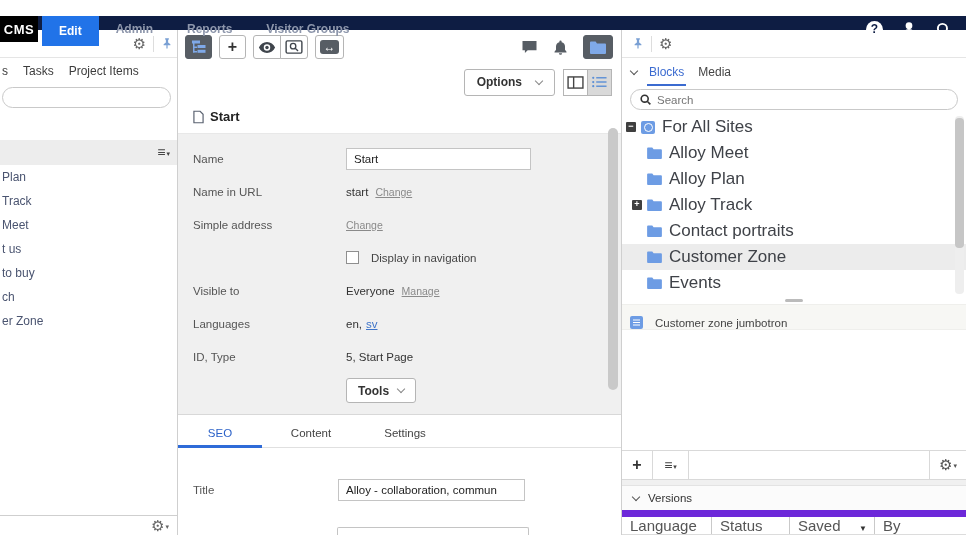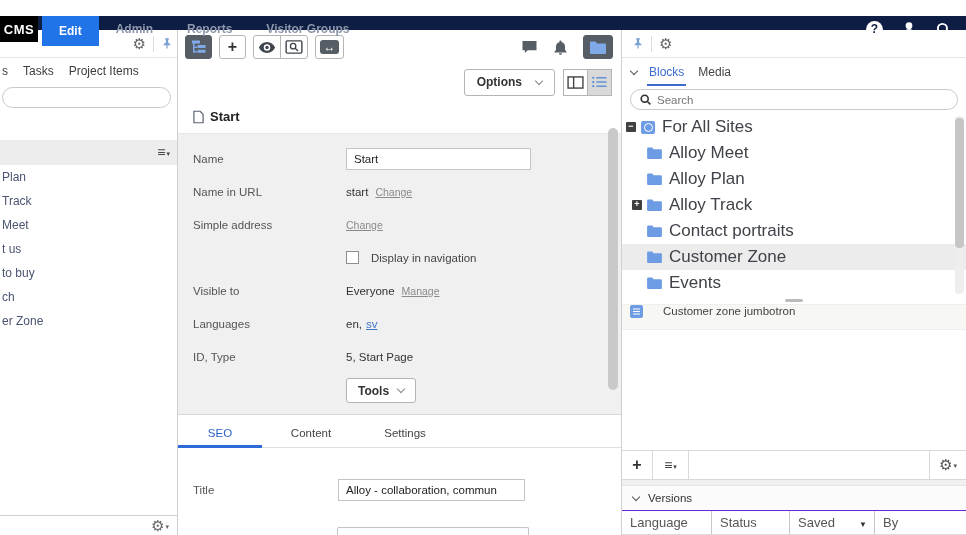--- a/index.html
+++ b/index.html
@@ -129,36 +129,36 @@
   .expander.plus::before { content:"+"; }
   .expander.spacer { visibility:hidden; }
   .sites-ic { width:14px; height:13px; background:#6d9ce4; border-radius:2px; position:relative; flex:none; }
   .sites-ic::after { content:""; position:absolute; left:3px; top:2.5px; width:7px; height:7px;
     border:1.4px solid #fff; border-radius:50%; }
   .tree-label { margin-left:7px; white-space:nowrap; }
   .rp-tree-track { position:absolute; right:2px; top:2px; width:9px; height:178px; background:#eeeeee; border-radius:4px; }
   .rp-tree-thumb { position:absolute; right:2px; top:4px; width:9px; height:130px; background:#c6c6c6; border-radius:4px; }
   .rp-divider { height:7px; display:flex; align-items:center; justify-content:center; }
   .drag-dash { width:18px; height:3px; background:#bbb; border-radius:2px; }
-  .rp-blockrow { height:26px; display:flex; align-items:flex-start; padding-left:8px; gap:20px;
+  .rp-blockrow { height:26px; display:flex; align-items:flex-end; padding-left:8px; gap:12px;
     background:#f7f7f4; font-size:11.5px; color:#444; border-top:1px solid #efefec; border-bottom:1px solid #efefec; cursor:pointer; }
   .rp-empty { flex:1; background:#fff; }
   .rp-bottombar { height:30px; border-top:1px solid #d9d9d9; border-bottom:1px solid #d9d9d9; display:flex; align-items:stretch; }
   .bb-cell { display:flex; align-items:center; justify-content:center; border-right:1px solid #d9d9d9;
     color:#333; cursor:pointer; }
   .bb-plus { width:31px; }
   .bb-menu { width:36px; }
   .bb-fill { flex:1; cursor:default; }
   .bb-gear { width:36px; border-right:none; color:#555; }
   .rp-gap { height:6px; background:#f0f0f0; border-bottom:1px solid #e3e3e3; }
   .rp-vheader { height:24px; display:flex; align-items:center; gap:9px; padding-left:11px;
     font-size:11.5px; color:#333; background:#fbfbfb; }
   .rp-vheader .chev { color:#555; }
-  .rp-vtable { height:25px; display:flex; border-top:1px solid #6d28d9; border-bottom:1px solid #dcdcdc;
-    font-size:13px; color:#555; background:#fff; }
+  .rp-vtable { height:25px; display:flex; border-top:7px solid #6d28d9; border-bottom:1px solid #dcdcdc;
+    font-size:15px; color:#555; background:#fff; }
   .vcol { display:flex; align-items:center; padding-left:8px; border-right:1px solid #c9c9c9; }
   .vcol-language { width:90px; }
   .vcol-status { width:78px; }
   .vcol-saved { width:85px; justify-content:space-between; padding-right:7px; }
   .vcol-by { flex:1; border-right:none; }
   .tri-down::before { content:"▼"; font-size:8px; color:#333; }
 </style>
 </head>
 <body>
 

